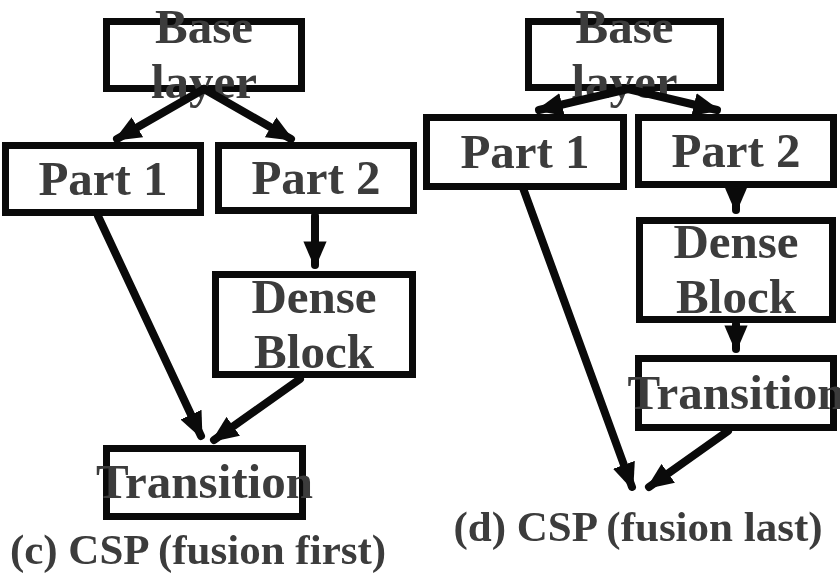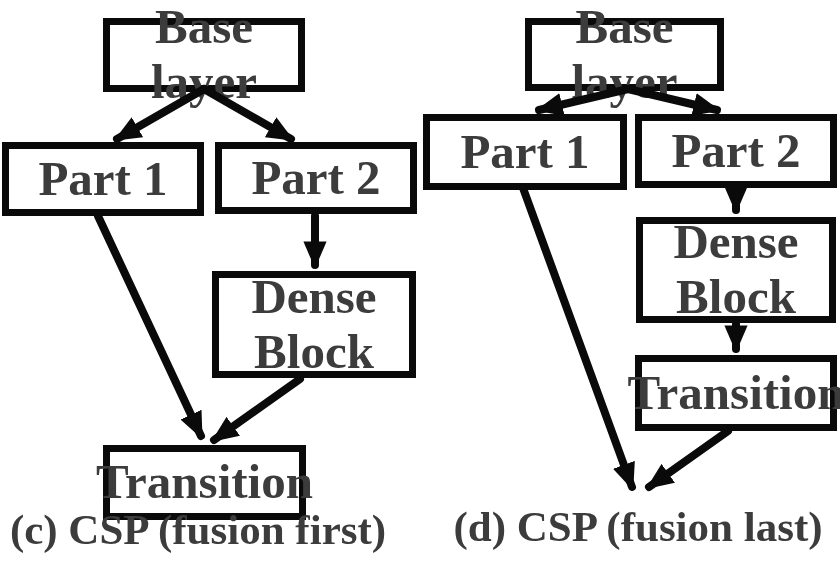--- a/index.html
+++ b/index.html
@@ -58,21 +58,21 @@
 <div class="canvas">
 
   
   <div class="diagram-group">
     <div class="node" style="left:103px; top:18px;  width:202px; height:74px;">Base layer</div>
     <div class="node" style="left:2px;   top:142px; width:202px; height:74px;">Part 1</div>
     <div class="node" style="left:215px; top:142px; width:202px; height:72px;">Part 2</div>
     <div class="node" style="left:212px; top:271px; width:204px; height:107px;">Dense
 Block</div>
     <div class="node" style="left:103px; top:445px; width:203px; height:75px;">Transition</div>
-    <div class="caption" style="left:0px; top:508px; width:396px;">(c) CSP (fusion first)</div>
+    <div class="caption" style="left:0px; top:528px; width:396px;">(c) CSP (fusion first)</div>
   </div>
 
   
   <div class="diagram-group">
     <div class="node" style="left:525px; top:18px;  width:199px; height:73px;">Base layer</div>
     <div class="node" style="left:423px; top:114px; width:204px; height:76px;">Part 1</div>
     <div class="node" style="left:635px; top:114px; width:202px; height:74px;">Part 2</div>
     <div class="node" style="left:636px; top:217px; width:200px; height:106px;">Dense
 Block</div>
     <div class="node" style="left:635px; top:355px; width:202px; height:76px;">Transition</div>

